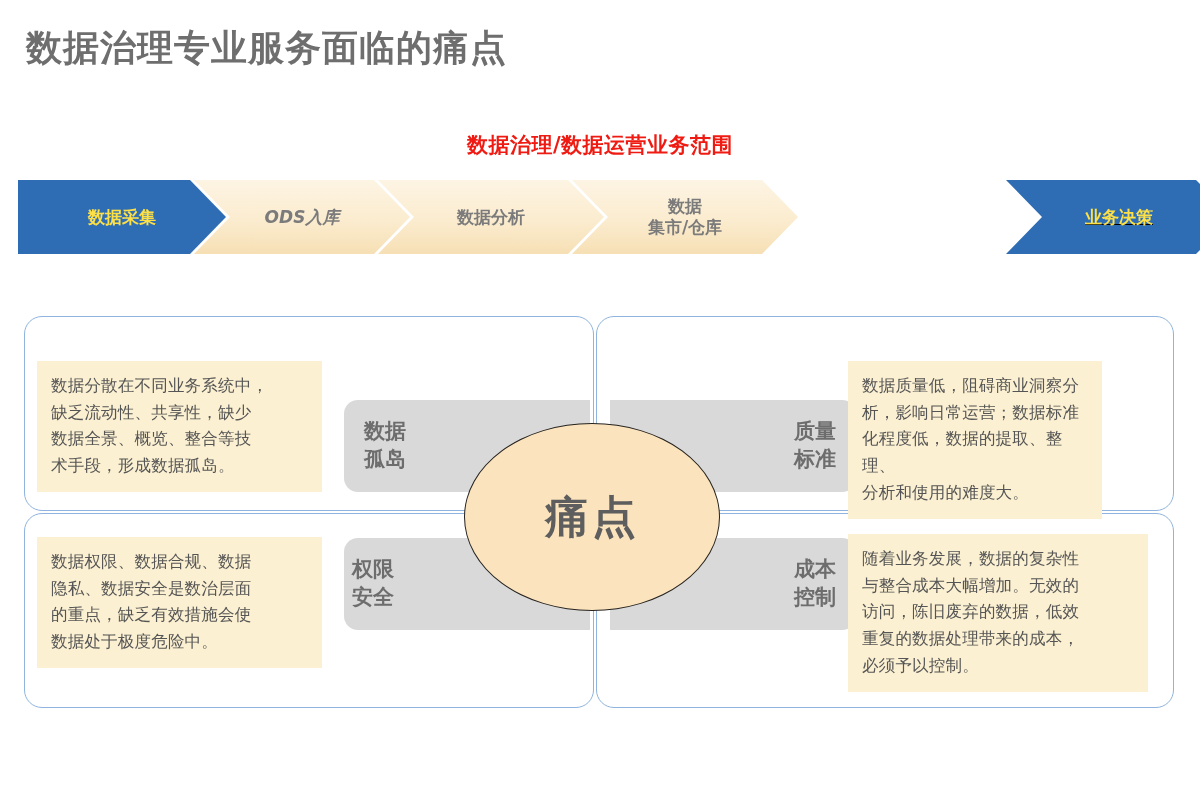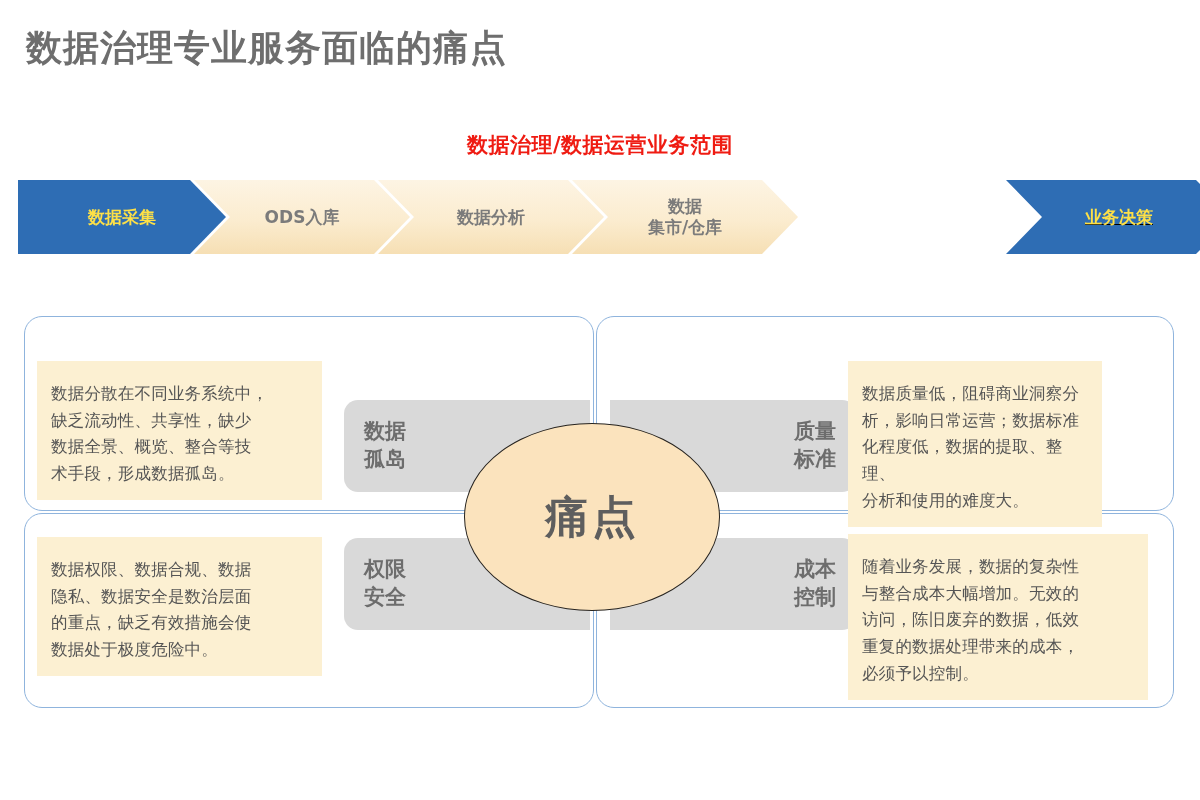--- a/index.html
+++ b/index.html
@@ -89,21 +89,21 @@
   #panel-tr { left: 596px; top: 316px; width: 578px; height: 195px; }
   #panel-bl { left: 24px;  top: 513px; width: 570px; height: 195px; }
 
   
   .desc {
     position: absolute;
     background: #fcf0d2;
     color: #555555;
     font-size: 16.5px;
     line-height: 1.62;
-    padding: 20px 14px 12px 14px;
+    padding: 12px 14px 12px 14px;
     box-sizing: border-box;
     letter-spacing: 0.2px;
     white-space: pre-line;
   }
   #desc-tl { left: 37px;  top: 361px; width: 285px; }
   #desc-tr { left: 848px; top: 361px; width: 254px; }
   #desc-bl { left: 37px;  top: 537px; width: 285px; }
   #desc-br { left: 848px; top: 534px; width: 300px; }
 
   
@@ -129,21 +129,21 @@
   #pill-tr {
     left: 610px; top: 400px; width: 246px;
     border-radius: 0 14px 14px 0;
     padding-right: 20px;
     justify-content: flex-end;
     text-align: right;
   }
   #pill-bl {
     left: 344px; top: 538px; width: 246px;
     border-radius: 14px 0 0 14px;
-    padding-left: 20px;
+    padding-left: 8px;
     justify-content: flex-start;
   }
   #pill-br {
     left: 610px; top: 538px; width: 246px;
     border-radius: 0 14px 14px 0;
     padding-right: 20px;
     justify-content: flex-end;
     text-align: right;
   }
 
@@ -175,21 +175,21 @@
 <div id="page-title">数据治理专业服务面临的痛点</div>
 
 <div id="process-subtitle">数据治理/数据运营业务范围</div>
 
 <div id="process-bar">
 
   <div class="chevron chev-blue" style="left:0px; width:208px; clip-path: polygon(0 0, 172px 0, 208px 37px, 172px 74px, 0 74px);">
     <span class="chev-label">数据采集</span>
   </div>
 
-  <div class="chevron chev-cream" style="left:176px; width:216px; clip-path: polygon(0 0, 180px 0, 216px 37px, 180px 74px, 0 74px, 36px 37px);">
+  <div class="chevron chev-cream" style="left:176px; width:216px; clip-path: polygon(0 0, 180px 0, 216px 37px, 180px 74px, 0 74px, 36px 37px); font-style: italic;">
     <span class="chev-label">ODS入库</span>
   </div>
 
   <div class="chevron chev-cream" style="left:360px; width:226px; clip-path: polygon(0 0, 190px 0, 226px 37px, 190px 74px, 0 74px, 36px 37px);">
     <span class="chev-label">数据分析</span>
   </div>
 
   <div class="chevron chev-cream" style="left:554px; width:226px; clip-path: polygon(0 0, 190px 0, 226px 37px, 190px 74px, 0 74px, 36px 37px);">
     <span class="chev-label">数据
 集市/仓库</span>

